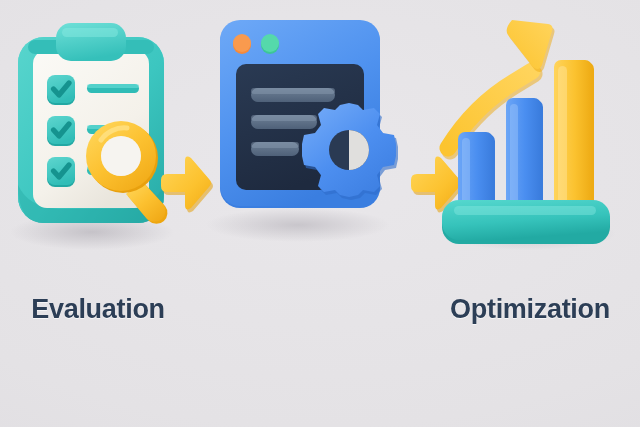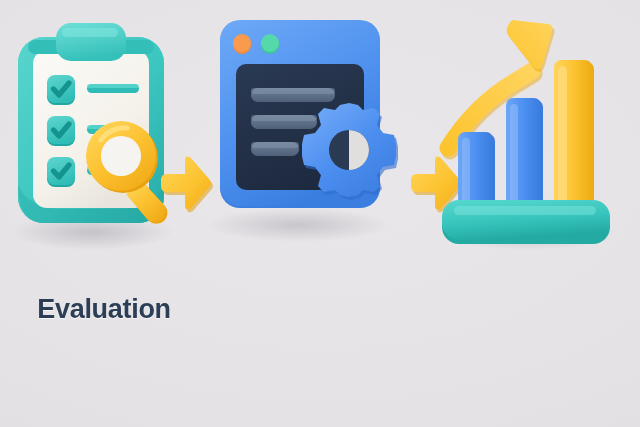--- a/index.html
+++ b/index.html
@@ -38,21 +38,20 @@
     width: 100%;
     top: 292px;
     text-align: center;
     font-size: 27px;
     font-weight: bold;
     letter-spacing: -0.3px;
     color: #2c3e56;
     text-shadow: 0 1px 0 rgba(255,255,255,0.65);
     line-height: 34px;
     white-space: nowrap;
-    margin-left: 6px;
   }
 
   
   #step-evaluation     { left: 0px;   width: 196px; }
   #step-implementation { left: 198px; width: 212px; }
   #step-optimization   { left: 420px; width: 220px; }
 
   .arrow {
     position: absolute;
     top: 0;
@@ -296,15 +295,16 @@
 
         <rect x="136" y="62" width="38" height="158" rx="7" fill="#eeab14"></rect>
         <rect x="134" y="60" width="38" height="158" rx="7" fill="url(#barYellow)"></rect>
         <rect x="138" y="66" width="9" height="142" rx="4.5" fill="#ffe398" opacity="0.5"></rect>
 
         <rect x="22" y="204" width="168" height="40" rx="17" ry="17" fill="#22aaa3"></rect>
         <rect x="22" y="200" width="168" height="40" rx="17" ry="17" fill="url(#baseG)"></rect>
         <rect x="34" y="206" width="142" height="9" rx="4.5" fill="#8bece4" opacity="0.4"></rect>
       </svg>
     </div>
+    <div class="step-label">Optimization</div>
   </div>
 
 </div>
 
 </body></html>

